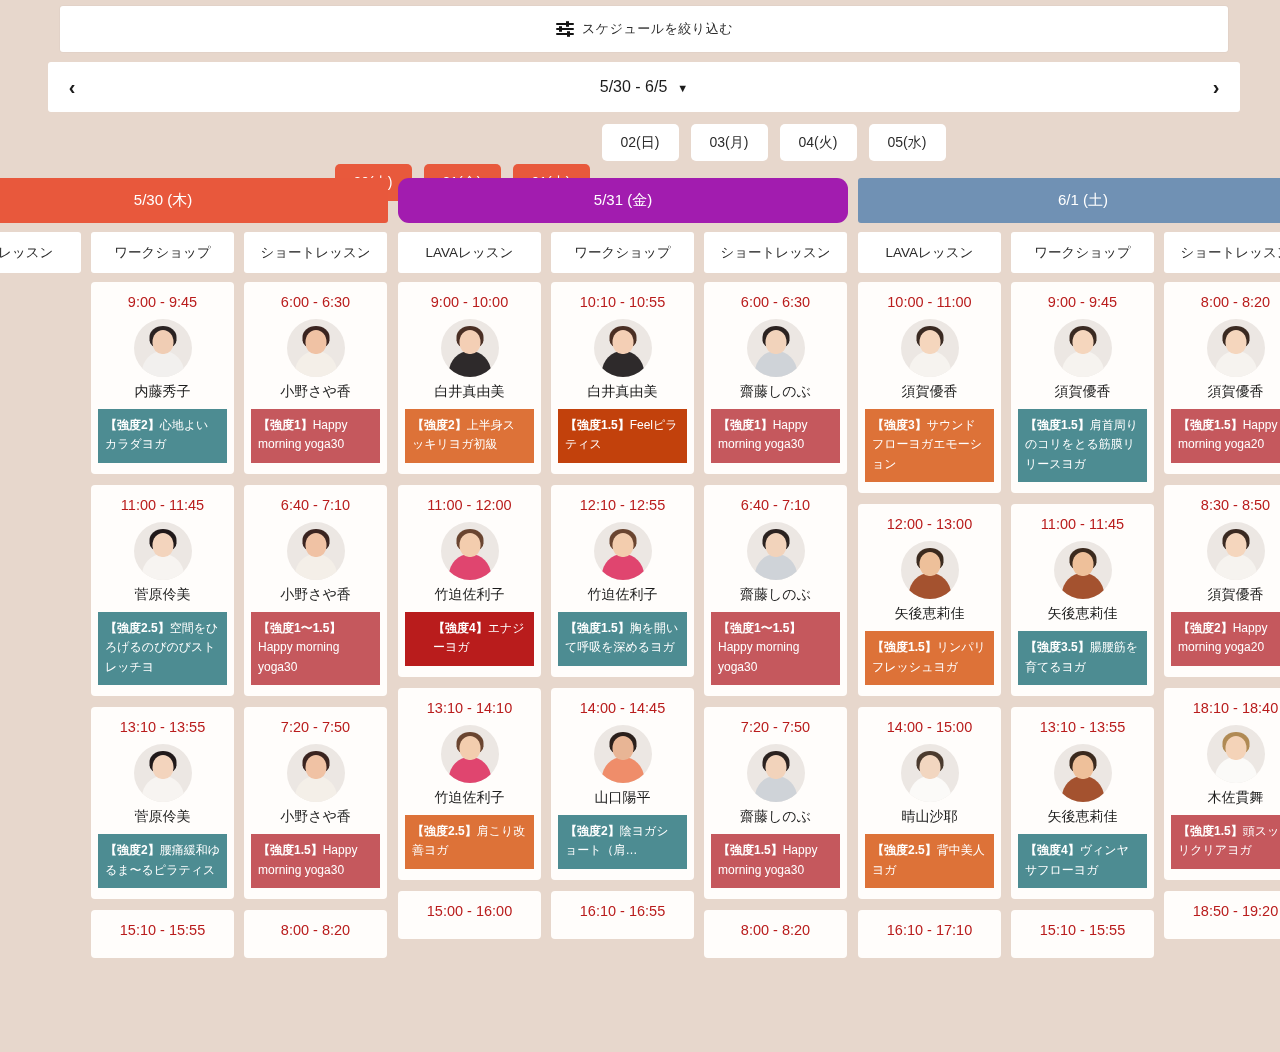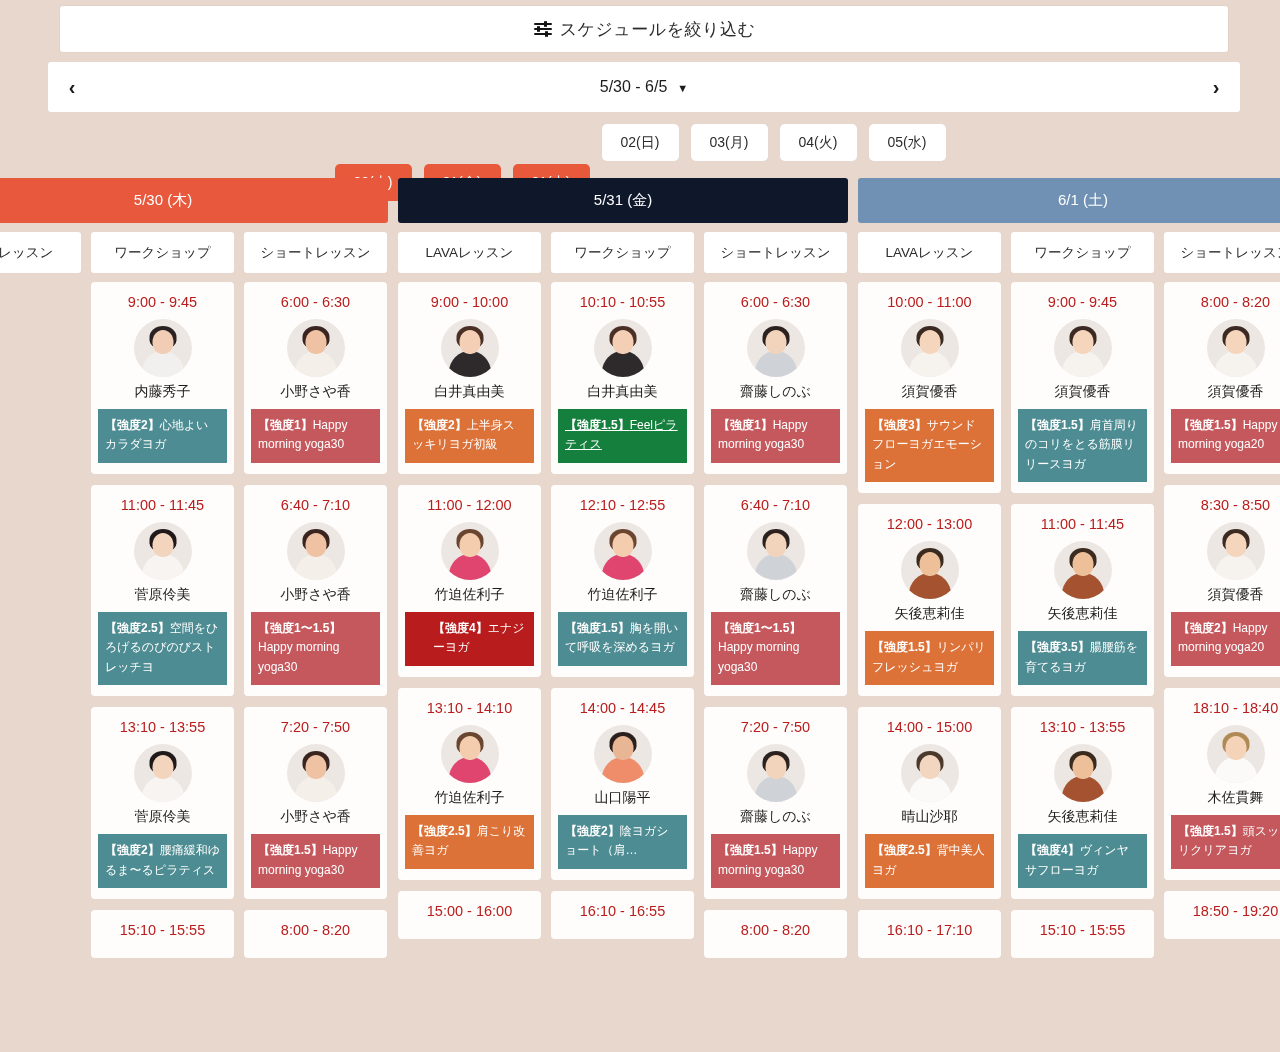--- a/index.html
+++ b/index.html
@@ -14,21 +14,21 @@
   .filter-bar {
     position: absolute;
     left: 60px; top: 6px; width: 1168px; height: 46px;
     background: #ffffff;
     border-radius: 3px;
     display: flex; align-items: center; justify-content: center;
     cursor: pointer;
     box-shadow: 0 0 0 1px rgba(0,0,0,0.02);
   }
   .filter-bar .label {
-    font-size: 17px; color: #2b2b2b; letter-spacing: .5px;
+    font-size: 13px; color: #2b2b2b; letter-spacing: .5px;
   }
   .filter-icon { margin-right: 7px; display:inline-flex; vertical-align: middle; }
 
   
   .week-nav {
     position: absolute;
     left: 48px; top: 62px; width: 1192px; height: 50px;
     background: #ffffff;
     border-radius: 3px;
     display: flex; align-items: center;
@@ -260,21 +260,21 @@
                 <div class="tag" style="background: rgb(197, 88, 93);"><b>【強度1.5】</b>Happy morning yoga30</div>
               </div>
               <div class="card">
                 <div class="time">8:00 - 8:20</div>
               </div>
             </div>
           </div>
         </div>
       </div>
       <div class="day-group">
-        <div class="day-head" style="background: #0f172a;">
+        <div class="day-head" style="background: #a21caf; border-radius: 11px;">
           <span>5/31 (金)</span>
         </div>
         <div class="cat-row">
           <div class="cat-col">
             <div class="cat-head">
               <span>LAVAレッスン</span>
             </div>
             <div class="cards">
               <div class="card">
                 <div class="time">9:00 - 10:00</div>
@@ -317,21 +317,21 @@
             </div>
             <div class="cards">
               <div class="card">
                 <div class="time">10:10 - 10:55</div>
                 <div class="avatar">
                   <div class="av-body" style="background: rgb(46, 42, 43);"></div>
                   <div class="av-hair" style="background: rgb(74, 47, 36);"></div>
                   <div class="av-head" style="background: rgb(244, 207, 181);"></div>
                 </div>
                 <div class="name">白井真由美</div>
-                <div class="tag" style="background: #15803d; text-decoration: underline;"><b>【強度1.5】</b>Feelピラティス</div>
+                <div class="tag" style="background: #c2410c;"><b>【強度1.5】</b>Feelピラティス</div>
               </div>
               <div class="card">
                 <div class="time">12:10 - 12:55</div>
                 <div class="avatar">
                   <div class="av-body" style="background: rgb(224, 69, 111);"></div>
                   <div class="av-hair" style="background: rgb(106, 69, 48);"></div>
                   <div class="av-head" style="background: rgb(243, 205, 174);"></div>
                 </div>
                 <div class="name">竹迫佐利子</div>
                 <div class="tag" style="background: rgb(77, 140, 146);"><b>【強度1.5】</b>胸を開いて呼吸を深めるヨガ</div>

